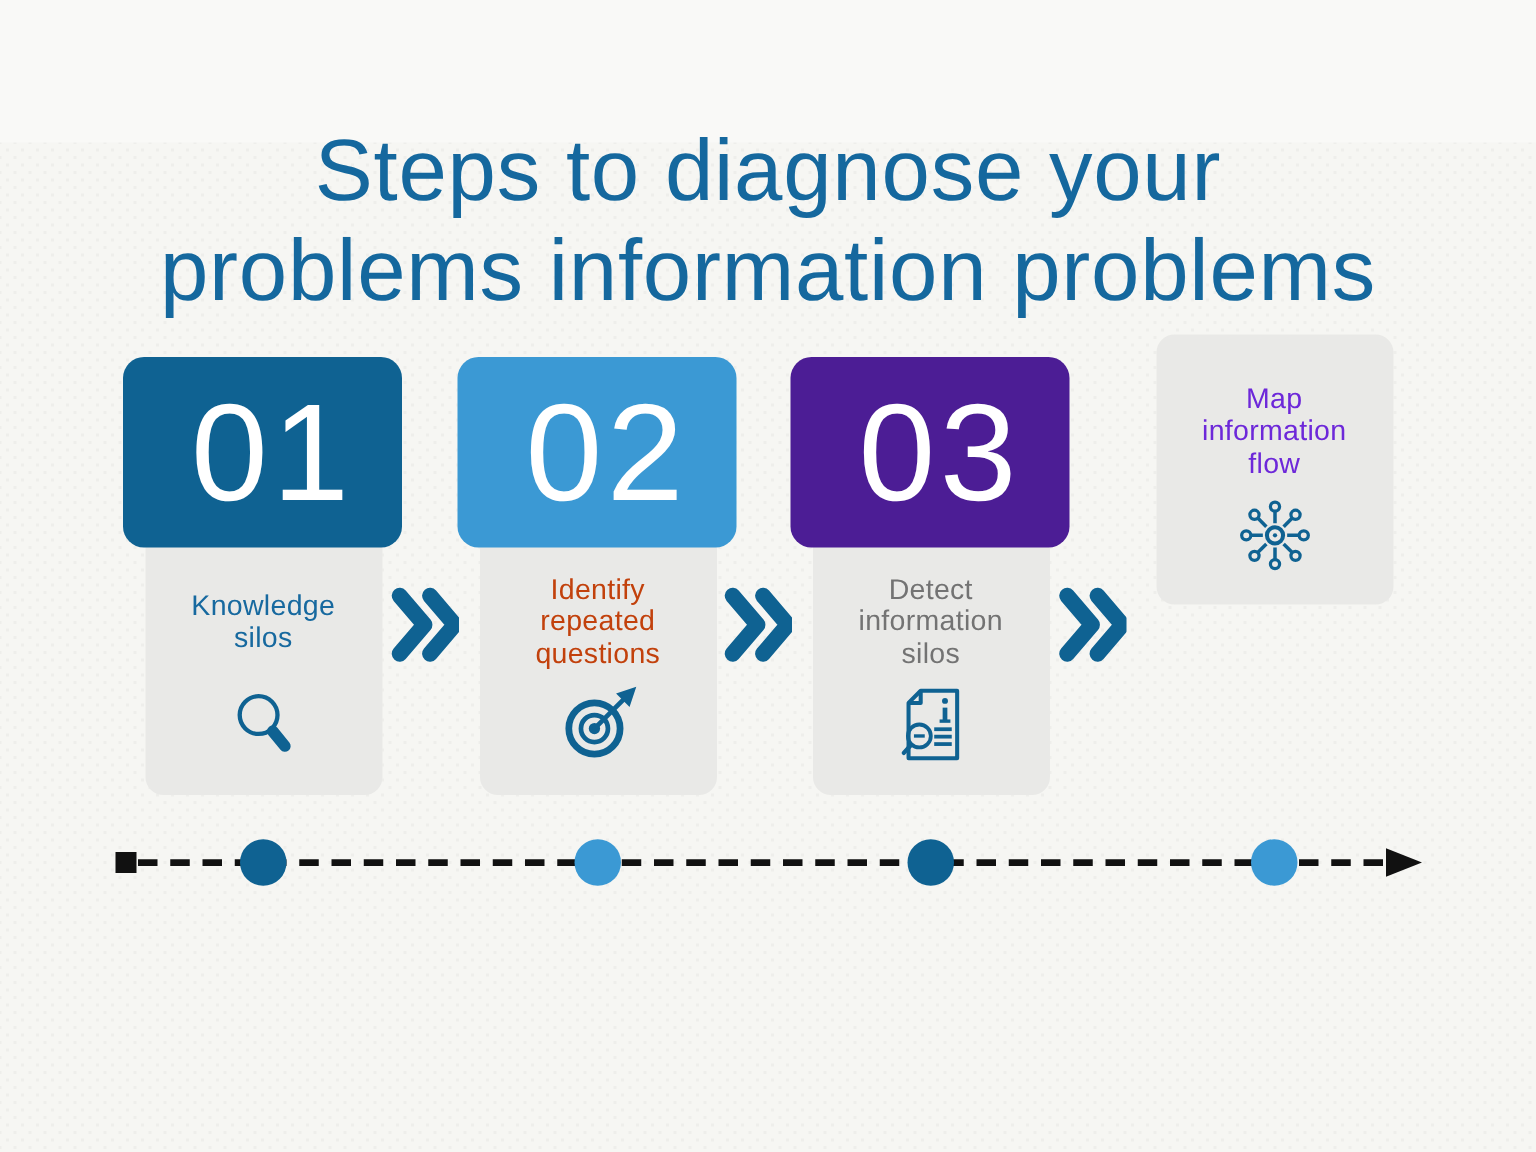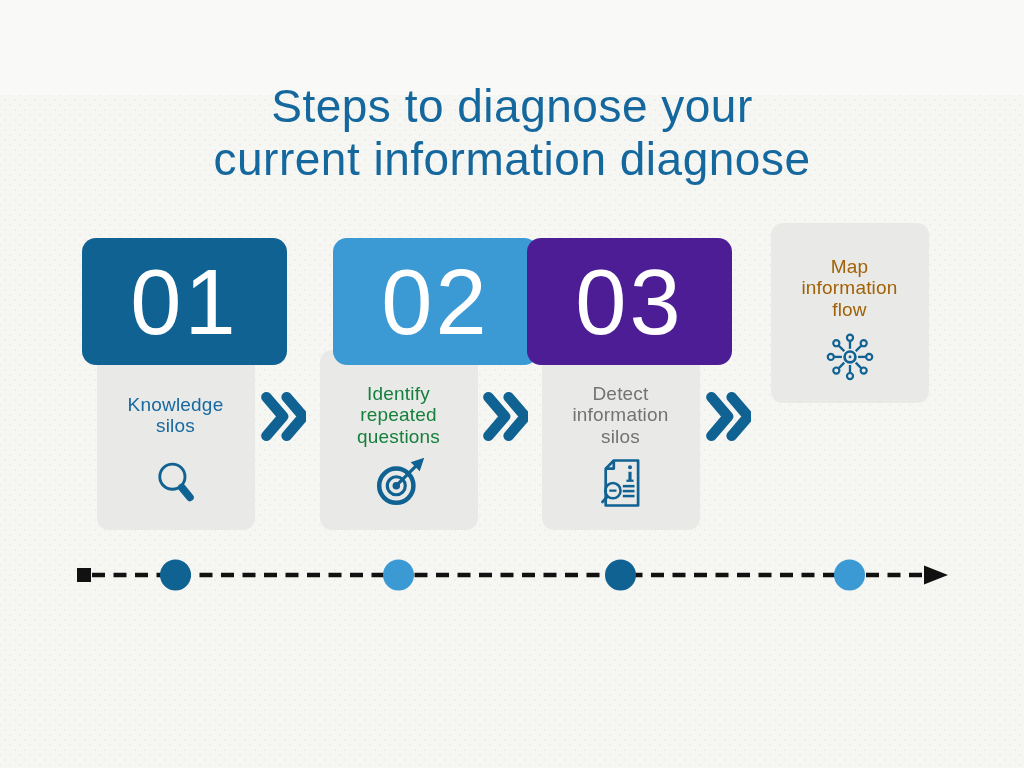--- a/index.html
+++ b/index.html
@@ -13,30 +13,30 @@
     background-color:#f6f6f3;
     background-image:
       radial-gradient(rgba(90,90,90,0.05) 1.1px, transparent 1.2px),
       radial-gradient(rgba(90,90,90,0.05) 1.1px, transparent 1.2px);
     background-size:10px 10px;
     background-position:0 0,5px 5px;
   }
   .title{
     position:absolute;top:80px;left:0;width:100%;
     text-align:center;
-    font-size:46px;line-height:1.16;font-weight:500;
+    font-size:58px;line-height:1.16;font-weight:500;
     letter-spacing:0.5px;
     margin:0;
   }
   .steps{position:absolute;top:238px;left:82px;width:863px;height:292px;}
   .step{position:absolute;top:0;width:187px;}
   .num-block{
     position:relative;z-index:2;
-    width:205px;height:127px;border-radius:14px;
-    display:flex;align-items:center;justify-content:center;
+    width:173px;height:127px;border-radius:14px;
+    display:flex;align-items:center;justify-content:center;padding-left:13px;
   }
   .num{
     color:#ffffff;font-size:92px;line-height:1;letter-spacing:3px;
     font-weight:400;
   }
   .body-card{
     position:relative;z-index:1;
     width:158px;height:180px;margin:-15px auto 0;
     background:#e9e9e7;border-radius:12px;
   }
@@ -56,21 +56,21 @@
   .chev svg{width:46px;height:57px;display:block;}
   .timeline{position:absolute;top:555px;left:0;width:1024px;height:40px;}
 </style>
 </head>
 <body>
 
 <div class="texture"></div>
 
 <h1 class="title" style="color: rgb(21, 104, 158);">
   <span>Steps to diagnose your</span><br>
-  <span>current information diagnose</span>
+  <span>problems information problems</span>
 </h1>
 
 <div class="steps">
 
   <div class="step" style="left:0px">
     <div class="num-block" style="background: rgb(15, 98, 146);">
       <span class="num">01</span>
     </div>
     <div class="body-card">
       <div class="label" style="color: rgb(23, 105, 159);">
@@ -86,25 +86,25 @@
   </div>
 
   <div class="chev" style="left: 178px; color: rgb(15, 98, 146);">
     <svg viewBox="0 0 50 60" fill="none" stroke="currentColor" stroke-linecap="round" stroke-linejoin="round">
       <polyline points="7,9 25,30 7,51" stroke-width="11.5"></polyline>
       <polyline points="29,9 47,30 29,51" stroke-width="11.5"></polyline>
     </svg>
   </div>
 
   <div class="step" style="left:223px">
-    <div class="num-block" style="background: rgb(59, 153, 212); margin-left: 28px;">
+    <div class="num-block" style="background: rgb(59, 153, 212);">
       <span class="num">02</span>
     </div>
     <div class="body-card">
-      <div class="label" style="color: #15803d;">
+      <div class="label" style="color: #c2410c;">
         <span>Identify repeated questions</span>
       </div>
       <div class="icon" style="color: rgb(15, 98, 146);">
         <svg viewBox="0 0 60 60" fill="none" stroke="currentColor">
           <circle cx="27" cy="33" r="19" stroke-width="5"></circle>
           <circle cx="27" cy="33" r="10" stroke-width="3.5"></circle>
           <circle cx="27" cy="33" r="4.2" fill="currentColor" stroke="none"></circle>
           <line x1="27" y1="33" x2="49" y2="11" stroke-width="3.5" stroke-linecap="round"></line>
           <polygon points="58,2 43,7 53,17" fill="currentColor" stroke="none"></polygon>
         </svg>
@@ -147,21 +147,21 @@
 
   <div class="chev" style="left: 623px; color: rgb(15, 98, 146);">
     <svg viewBox="0 0 50 60" fill="none" stroke="currentColor" stroke-linecap="round" stroke-linejoin="round">
       <polyline points="7,9 25,30 7,51" stroke-width="11.5"></polyline>
       <polyline points="29,9 47,30 29,51" stroke-width="11.5"></polyline>
     </svg>
   </div>
 
   <div class="step" style="left:674px">
     <div class="body-card">
-      <div class="label" style="color: #a16207;">
+      <div class="label" style="color: #6d28d9;">
         <span>Map information flow</span>
       </div>
       <div class="icon" style="color: rgb(15, 98, 146);">
         <svg viewBox="0 0 60 60" fill="none" stroke="currentColor">
           <circle cx="30" cy="31" r="6" stroke-width="3"></circle>
           <circle cx="30" cy="31" r="1.6" fill="currentColor" stroke="none"></circle>
           <line x1="39" y1="31" x2="47.5" y2="31" stroke-width="2.6"></line>
           <line x1="36.4" y1="37.4" x2="42.4" y2="43.4" stroke-width="2.6"></line>
           <line x1="30" y1="40" x2="30" y2="48.5" stroke-width="2.6"></line>
           <line x1="23.6" y1="37.4" x2="17.6" y2="43.4" stroke-width="2.6"></line>

